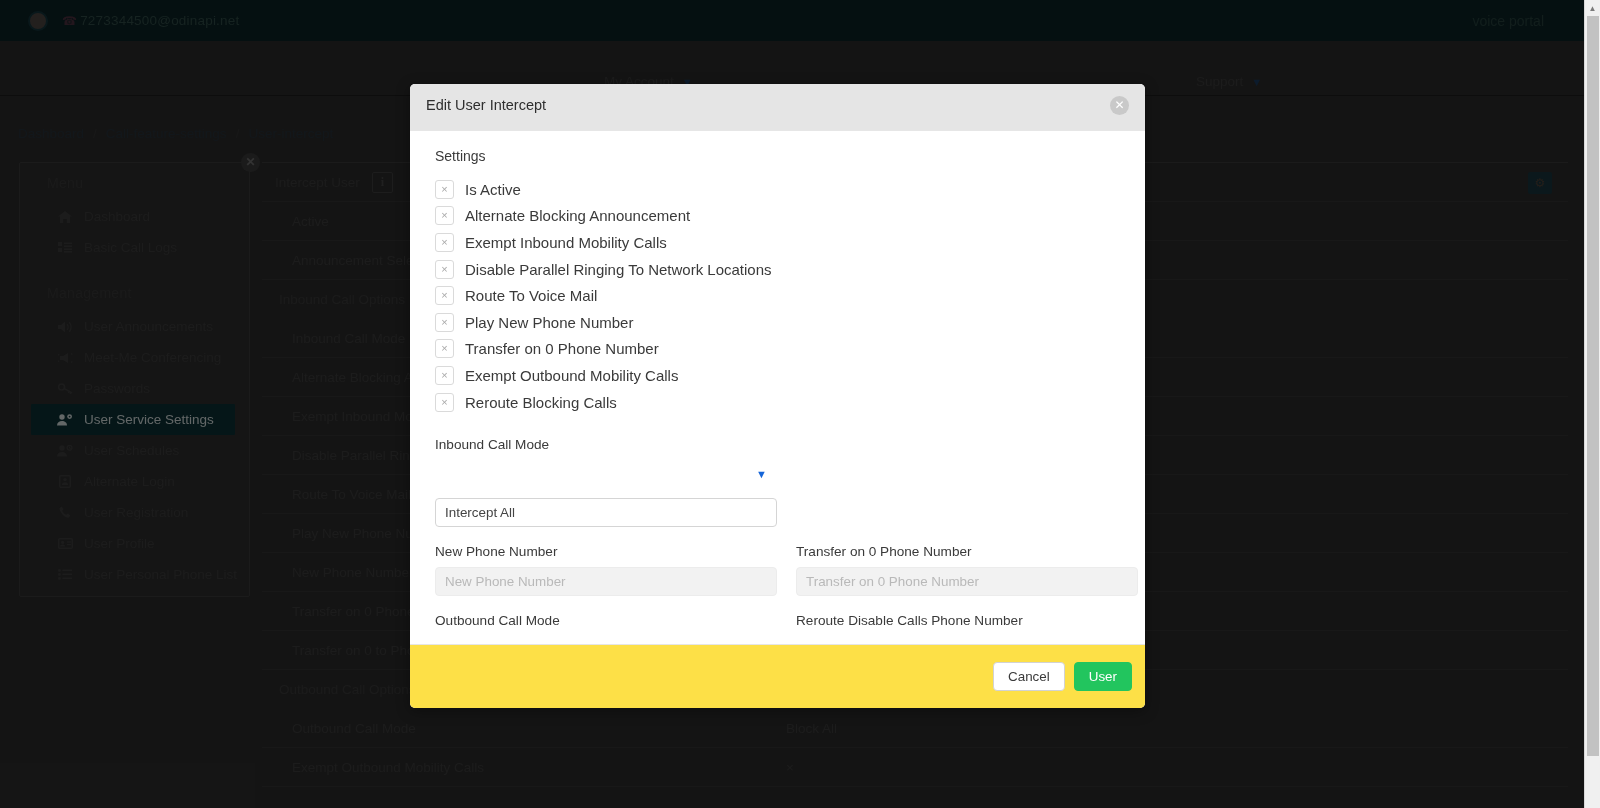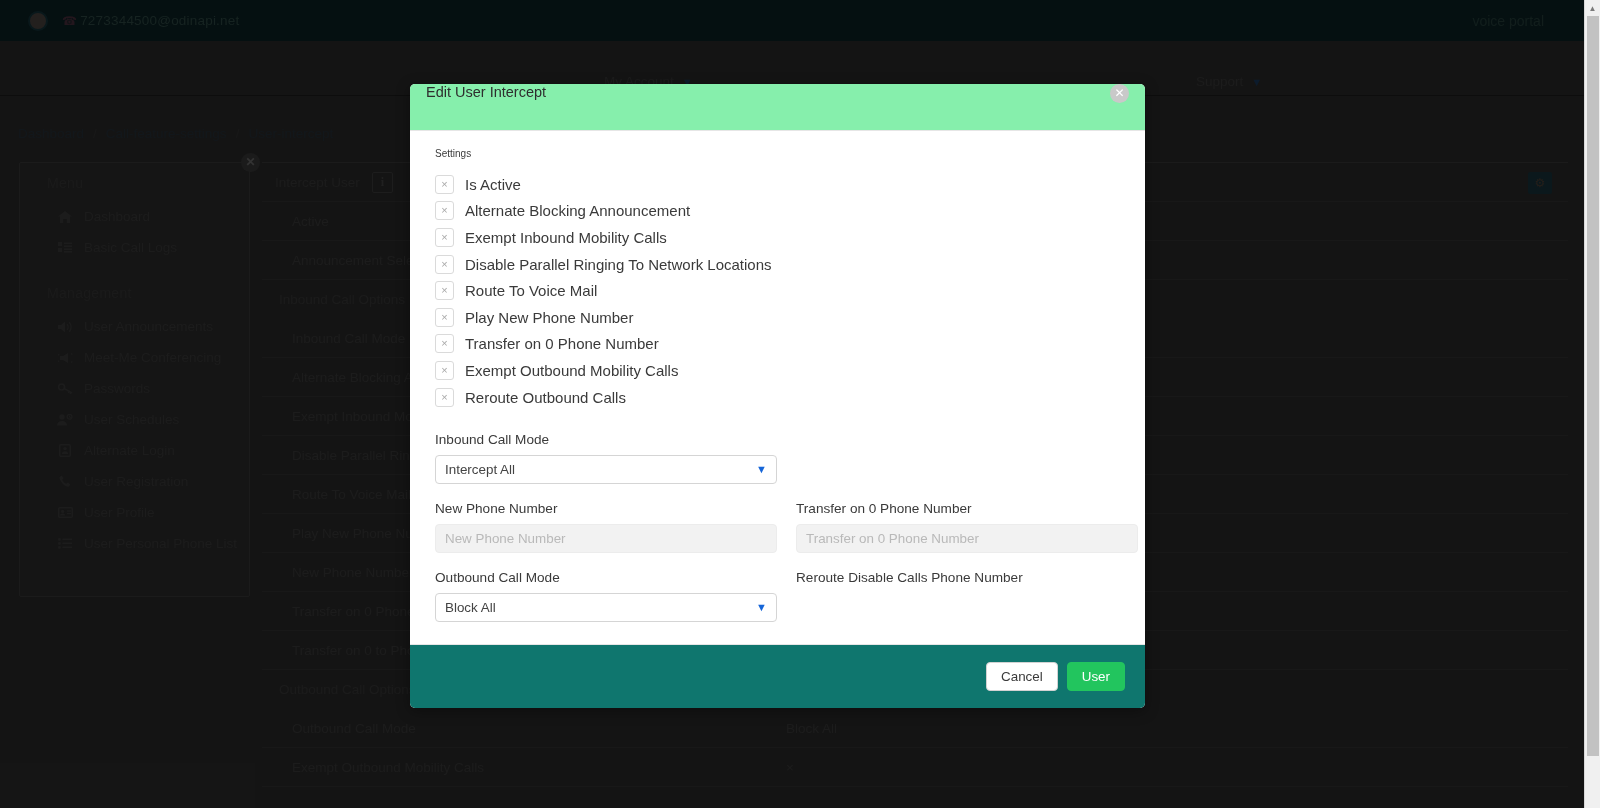--- a/index.html
+++ b/index.html
@@ -151,40 +151,40 @@
     position: absolute; top: 84px; left: 410px;
     width: 735px; height: 624px;
     background: #ffffff;
     border-radius: 5px;
     box-shadow: 0 3px 14px rgba(0,0,0,.35);
     display: flex; flex-direction: column;
     overflow: hidden;
   }
   .modal-head {
     height: 47px; flex: 0 0 auto;
-    background: #86efac;
+    background: #e5e5e5;
     border-bottom: 1px solid #e6e6e6;
-    display: flex; align-items: flex-start;
+    display: flex; align-items: center;
     padding: 0 16px 4px 16px;
   }
   .modal-title { font-size: 14.5px; color: #2e2e2e; }
   .modal-close {
     margin-left: auto;
     width: 19px; height: 19px; border-radius: 50%;
     background: #c9c9c9; color: #ffffff;
     font-size: 12px; line-height: 19px; text-align: center;
     cursor: pointer;
   }
   .modal-body {
     flex: 1 1 auto; background: #fff;
     padding: 17px 25px 0 25px;
     overflow: hidden;
   }
   .section-label {
-    font-size: 10px; color: #3a3a3a; margin-bottom: 12px;
+    font-size: 14px; color: #3a3a3a; margin-bottom: 12px;
   }
   .chk-row {
     display: flex; align-items: center;
     gap: 11px; height: 26.6px;
   }
   .chk-box {
     width: 19px; height: 19px;
     border: 1px solid #dadada; border-radius: 3px;
     background: #fff; color: #a8a8a8;
     font-size: 11px; line-height: 17px; text-align: center;
@@ -206,42 +206,43 @@
   }
   .sel-wrap { position: relative; }
   select.sel {
     width: 100%; height: 29px;
     border: 1px solid #d5d5d5; border-radius: 4px;
     background: #fff; color: #444;
     font-family: "Liberation Sans", sans-serif;
     font-size: 13.4px; padding: 0 36px 0 9px;
     appearance: none; -webkit-appearance: none;
     outline: none;
+    margin-top: 38px;
   }
   .sel-chev {
     position: absolute; right: 10px; top: 8px;
     pointer-events: none; color: #1565d8;
     font-size: 11px; font-weight: bold;
   }
   input.txt {
     width: 100%; height: 29px;
     border: 1px solid #ececec; border-radius: 4px;
     background: #f2f2f2; color: #9a9a9a;
     font-family: "Liberation Sans", sans-serif;
     font-size: 13.4px; padding: 0 9px;
     outline: none;
   }
   input.txt::placeholder { color: #b9b9b9; }
 
   .modal-foot {
     height: 64px; flex: 0 0 auto;
-    background: #0f766e;
+    background: #fde047;
     border-top: 1px solid #e6e6e6;
     display: flex; align-items: center; justify-content: flex-end;
-    gap: 9px; padding-right: 20px;
+    gap: 9px; padding-right: 13px;
   }
   .btn {
     height: 29px; padding: 0 14px;
     border-radius: 4px; font-size: 13.4px;
     font-family: "Liberation Sans", sans-serif;
     cursor: pointer; border: 1px solid transparent;
   }
   .btn-cancel { background: #fff; border-color: #d2d2d2; color: #3a3a3a; }
   .btn-save { background: #22c55e; color: #fff; border-color: #22c55e; }
 
@@ -343,20 +344,31 @@
     </div>
     <div class="side-link">
       <span class="side-ico">
         <svg width="15" height="12" viewBox="0 0 15 12">
             <circle cx="3.6" cy="4" r="3" stroke="#3c3c3c" stroke-width="1.6" fill="none"></circle>
             <path d="M6 5.4 14 10M11.4 8.2l-1 1.8M13 9.2l-.9 1.7" stroke="#3c3c3c" stroke-width="1.5"></path>
           </svg>
       </span>
       <span>Passwords</span>
     </div>
+    <div class="side-link active">
+      <span class="side-ico">
+        <svg width="16" height="12" viewBox="0 0 16 12">
+            <circle cx="5" cy="3" r="2.7" fill="#cfd8d8"></circle>
+            <path d="M0 11.5c0-3 2.2-4.6 5-4.6s5 1.6 5 4.6z" fill="#cfd8d8"></path>
+            <circle cx="12.6" cy="2.6" r="2.4" fill="#cfd8d8"></circle>
+            <circle cx="12.6" cy="2.6" r="0.9" fill="#0b2f33"></circle>
+          </svg>
+      </span>
+      <span>User Service Settings</span>
+    </div>
     <div class="side-link">
       <span class="side-ico">
         <svg width="16" height="12" viewBox="0 0 16 12">
             <circle cx="5" cy="3" r="2.7" fill="#3c3c3c"></circle>
             <path d="M0 11.5c0-3 2.2-4.6 5-4.6s5 1.6 5 4.6z" fill="#3c3c3c"></path>
             <circle cx="12.6" cy="2.8" r="2.4" stroke="#3c3c3c" stroke-width="1.3" fill="none"></circle>
             <path d="M12.6 1.4v1.6l1.1.7" stroke="#3c3c3c" stroke-width="1.1" fill="none"></path>
           </svg>
       </span>
       <span>User Schedules</span>
@@ -509,21 +521,21 @@
         <div class="chk-row">
           <span class="chk-box">×</span>
           <span class="chk-label">Transfer on 0 Phone Number</span>
         </div>
         <div class="chk-row">
           <span class="chk-box">×</span>
           <span class="chk-label">Exempt Outbound Mobility Calls</span>
         </div>
         <div class="chk-row">
           <span class="chk-box">×</span>
-          <span class="chk-label">Reroute Outbound Calls</span>
+          <span class="chk-label">Reroute Blocking Calls</span>
         </div>
       </div>
 
     <div class="form-grid">
       <div class="field full">
         <label class="field-label">Inbound Call Mode</label>
         <div class="sel-wrap">
           <select class="sel" id="sel-inbound"><option>Intercept All</option></select>
           <span class="sel-chev">▼</span>
         </div>

